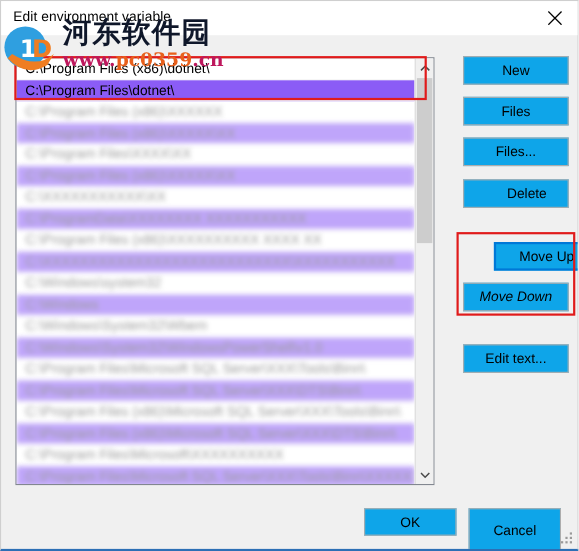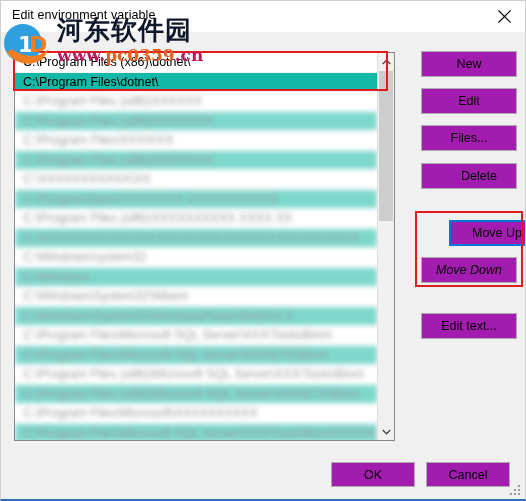--- a/index.html
+++ b/index.html
@@ -73,21 +73,21 @@
     height: 19.5px;
     line-height: 19.5px;
     padding-left: 8px;
     font-size: 12.5px;
     color: #000000;
     white-space: nowrap;
     box-sizing: border-box;
     border-bottom: 1px solid #f4f4f4;
     overflow: hidden;
   }
-  .row.alt { background: #14b8a6; }
+  .row.alt { background: #8b5cf6; }
   .row.blurred {
     color: #4a4a4a;
     filter: blur(2.6px);
     opacity: 0.55;
   }
 
   
   #vscroll {
     position: absolute;
     right: 0; top: 0;
@@ -119,21 +119,21 @@
     height: 150px;
     background: #cdcdcd;
     cursor: default;
   }
 
   
   .btn {
     position: absolute;
     width: 96px;
     height: 26px;
-    background: #a21caf;
+    background: #0ea5e9;
     border: 1px solid #adadad;
     box-sizing: border-box;
     font-family: "Liberation Sans", sans-serif;
     font-size: 12.5px;
     color: #000000;
     display: flex;
     align-items: center;
     justify-content: center;
     cursor: default;
     padding: 0;
@@ -145,21 +145,21 @@
   #btn-new      { left: 420px; top: 50px; }
   #btn-edit     { left: 420px; top: 87px; }
   #btn-browse   { left: 420px; top: 124px; }
   #btn-delete   { left: 420px; top: 162px; padding-left: 20px; }
   #btn-moveup   { left: 420px; top: 219px; margin-left: 28px; }
   #btn-movedown { left: 420px; top: 256px; font-style: italic; }
   #btn-edittext { left: 420px; top: 312px; }
 
   
   #btn-ok     { left: 330px; top: 461px; width: 84px; height: 25px; }
-  #btn-cancel { left: 425px; top: 461px; width: 84px; height: 25px; }
+  #btn-cancel { left: 425px; top: 461px; width: 84px; height: 39px; }
 
   
   #resize-grip {
     position: absolute;
     right: 4px;
     bottom: 5px;
     width: 12px;
     height: 12px;
     cursor: default;
   }
@@ -263,21 +263,21 @@
       <div id="sb-thumb"></div>
       <div class="sb-arrow" id="sb-down">
         <svg width="9" height="6" viewBox="0 0 9 6" aria-hidden="true">
           <polyline points="0.7,1 4.5,4.8 8.3,1" fill="none" stroke="#4a4a4a" stroke-width="1.4"></polyline>
         </svg>
       </div>
     </div>
   </div>
 
   <button class="btn" id="btn-new">New</button>
-  <button class="btn" id="btn-edit">Edit</button>
+  <button class="btn" id="btn-edit">Files</button>
   <button class="btn" id="btn-browse">Files...</button>
   <button class="btn" id="btn-delete">Delete</button>
   <button class="btn focused" id="btn-moveup">Move Up</button>
   <button class="btn" id="btn-movedown">Move Down</button>
   <button class="btn" id="btn-ok">OK</button>
 
   <button class="btn" id="btn-edittext">Edit text...</button>
   <button class="btn" id="btn-cancel">Cancel</button>
 
   <div id="resize-grip">

